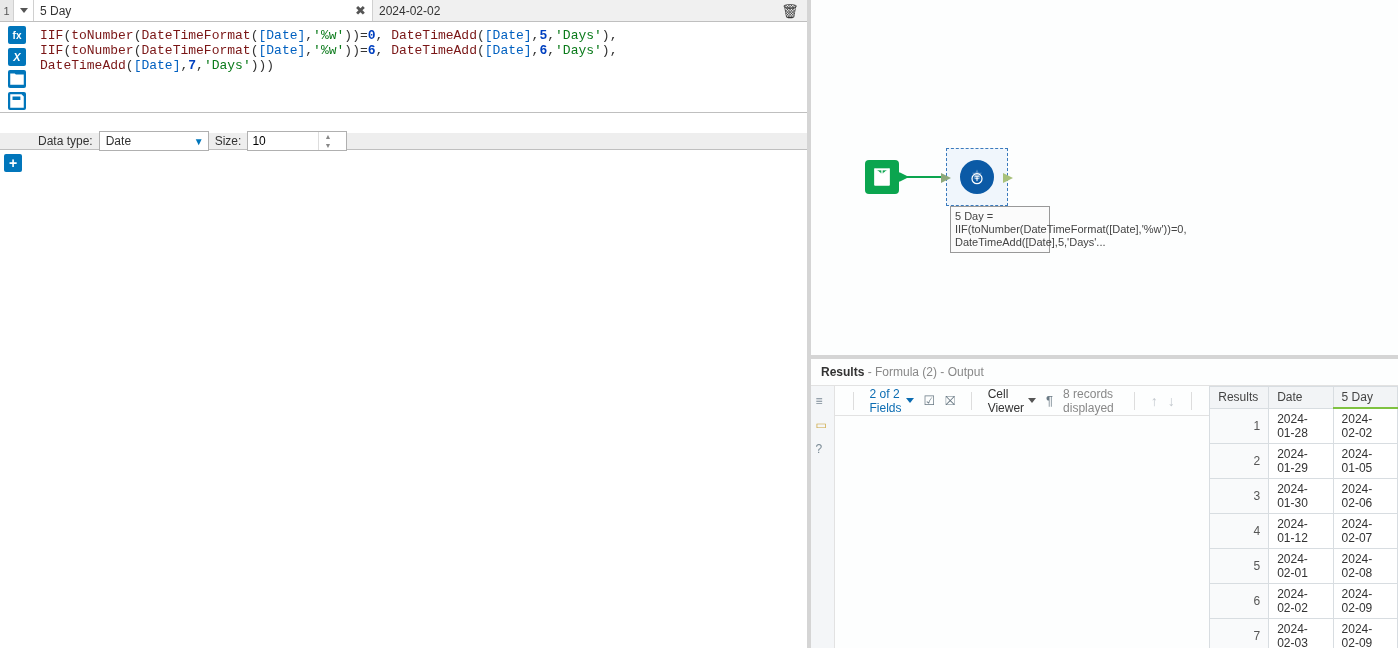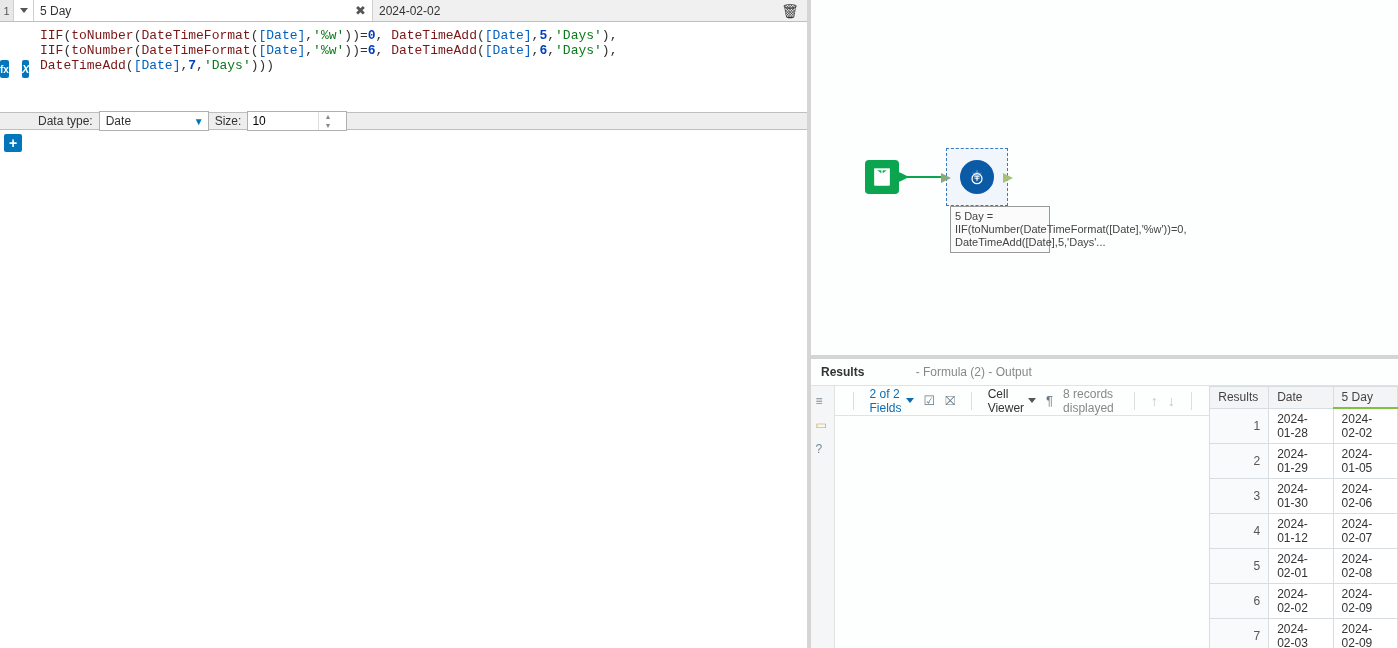--- a/index.html
+++ b/index.html
@@ -17,31 +17,31 @@
 
 .config-row { display: flex; background: #f0f0f0; border-bottom: 1px solid #bfbfbf; height: 22px; align-items: center; }
 .config-row .rownum { width: 14px; text-align: center; font-size: 11px; color: #555; border-right: 1px solid #d0d0d0; height: 100%; display: flex; align-items: center; justify-content: center; background:#e8e8e8;}
 .config-row .expand { width: 20px; text-align: center; font-size: 11px; color: #333; height: 100%; display: flex; align-items: center; justify-content: center; cursor: pointer; border-right: 1px solid #d0d0d0; background:#fff;}
 .config-row .outcol { flex: 0 0 339px; padding: 0 6px; border-right: 1px solid #d0d0d0; height: 100%; display: flex; align-items: center; position: relative; background:#fff;}
 .config-row .outcol .clear { position: absolute; right: 6px; color: #555; font-size: 13px; cursor: pointer; }
 .config-row .datapreview { flex: 1; padding: 0 6px; height: 100%; display: flex; align-items: center; position: relative; }
 .config-row .datapreview .trash { position: absolute; right: 8px; color: #333; font-size: 14px; cursor: pointer; }
 
 .formula-area { display: flex; border-bottom: 1px solid #bfbfbf; }
-.formula-sidebar { width: 34px; background: #fff; display: flex; align-items: center; padding-top: 4px; gap: 13px; }
+.formula-sidebar { width: 34px; background: #fff; display: flex; flex-direction: column; align-items: center; padding-top: 4px; gap: 4px; }
 .formula-sidebar .sq { width: 18px; height: 18px; background: #0176bb; color: #fff; font-size: 11px; display: flex; align-items: center; justify-content: center; font-style: italic; font-weight: bold; cursor: pointer; border-radius: 2px; }
 .formula-sidebar .sq.fx { font-style: normal; font-size: 10px; }
 .formula-text { flex: 1; padding: 6px 6px 30px 6px; font-family: Consolas, 'Courier New', monospace; font-size: 13px; line-height: 15px; white-space: pre; overflow: auto; min-height: 90px; }
 .kw-func { color: #7a1616; }
 .kw-num { color: #0040c0; font-weight: bold; }
 .kw-field { color: #0060c0; }
 .kw-str { color: #0a7a1a; }
 .kw-op { color: #333; }
 
-.datatype-row { display: flex; align-items: center; background: #eeeeee; padding: 4px 6px 4px 38px; border-bottom: 1px solid #bfbfbf; height: 17px; gap: 6px; }
+.datatype-row { display: flex; align-items: center; background: #eeeeee; padding: 4px 6px 4px 38px; border-bottom: 1px solid #bfbfbf; height: 17px; gap: 6px; margin-top: 20px; }
 .datatype-row label { color: #333; }
 .dt-select { width: 110px; height: 20px; border: 1px solid #b0b0b0; background: #fff; display: flex; align-items: center; padding: 0 6px; position: relative; cursor: pointer; }
 .dt-select .caret { position: absolute; right: 4px; color: #0176bb; font-size: 10px; }
 .size-input { width: 100px; height: 20px; border: 1px solid #b0b0b0; background: #fff; display: flex; align-items: center; }
 .size-input input { border: none; width: 70px; padding: 0 4px; font-size: 12px; outline: none; }
 .spinner { width: 18px; display: flex; flex-direction: column; border-left: 1px solid #ddd; height: 100%; }
 .spinner div { flex:1; font-size: 7px; text-align: center; color: #888; cursor: pointer; line-height: 9px;}
 
 .add-row { padding: 4px 4px; }
 .add-row .plus { width: 18px; height: 18px; background: #0176bb; color: #fff; display: flex; align-items: center; justify-content: center; font-weight: bold; cursor: pointer; border-radius: 2px; font-size: 14px;}
@@ -56,21 +56,21 @@
 .tool-formula { width: 34px; height: 34px; background: #0b5aa6; border-radius: 50%; display:flex; align-items:center; justify-content:center; border: 2px solid #0b5aa6;}
 .tool-formula svg { width: 20px; height: 20px; }
 .conn-in2 {position:absolute; left:-6px; top:24px; width:10px; height:10px; background:#8ea87a; clip-path: polygon(0 0, 100% 50%, 0 100%);}
 .conn-out2 {position:absolute; right:-6px; top:24px; width:10px; height:10px; background:#a8c17a; clip-path: polygon(0 0, 100% 50%, 0 100%);}
 .annotation { position: absolute; left: 139px; top: 206px; width: 100px; border: 1px solid #999; background: #fbfbfb; padding: 3px 4px; font-size: 11px; line-height: 13px; color: #444; }
 
 
 .results-area { height: 289px; background: #fdfefe; display: flex; flex-direction: column; }
 .results-title { padding: 6px 10px; font-size: 12px; border-bottom: 1px solid #e2e2e2; }
 .results-title b { color: #333; }
-.results-title span { color: #888; margin-left: 48px; }
+.results-title span { color: #888; }
 .results-body { flex: 1; display: flex; }
 .results-leftbar { width: 24px; background: #f4f6f8; border-right: 1px solid #e2e2e2; display: flex; flex-direction: column; align-items: center; gap: 10px; padding-top: 8px; }
 .results-leftbar .ic { width: 14px; height: 14px; font-size: 12px; color: #7a8a95; cursor: pointer;}
 .results-leftbar .ic.active { color: #cba43a; }
 .results-main { flex: 1; display: flex; flex-direction: row; }
 .results-toolbar { display: flex; align-items: center; height: 30px; border-bottom: 1px solid #e2e2e2; padding: 0 12px; gap: 10px; }
 .results-toolbar .sep { width: 1px; height: 18px; background: #ddd; margin: 0 6px; }
 .results-toolbar .link { color: #0b6cb2; cursor: pointer; display: flex; align-items: center; gap: 4px; }
 .results-toolbar .gray { color: #888; }
 .results-toolbar .ic-sm { font-size: 13px; color: #6a7a85; cursor: pointer; }

